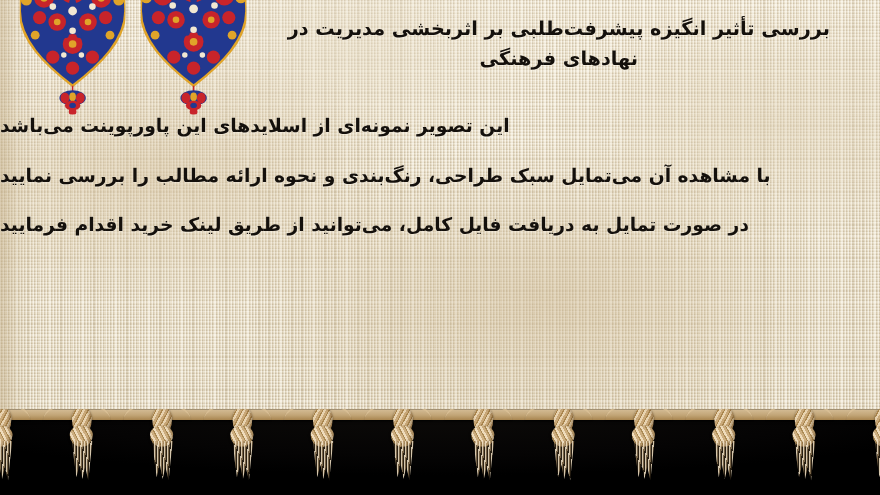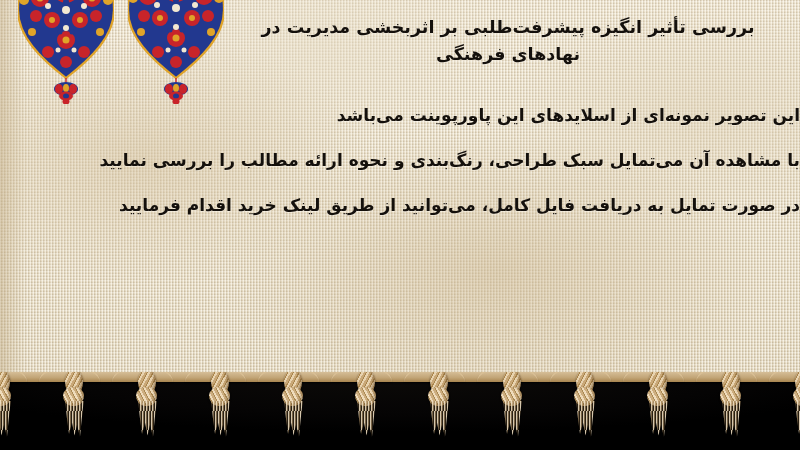--- a/index.html
+++ b/index.html
@@ -96,35 +96,35 @@
     line-height: 1.55;
     color: #14100c;
     letter-spacing: 0.1px;
     text-shadow: 0 1px 0 rgba(255,250,240,0.40);
   }
   .body-block {
     position: absolute;
     right: 0;
     left: 0;
     top: 104px;
-    text-align: right;
+    text-align: left;
     direction: rtl;
   }
   .body-line {
     font-family: "DejaVu Sans", sans-serif;
     font-size: 17px;
     font-weight: 700;
     color: #14100c;
     line-height: 1.35;
     margin: 0 0 22px 0;
     letter-spacing: 0.1px;
     text-shadow: 0 1px 0 rgba(255,250,240,0.40);
     white-space: nowrap;
   }
-  .body-line:last-child { margin-bottom: 0; padding-left: 20px; }
+  .body-line:last-child { margin-bottom: 0; }
 
   
   .bottom-band {
     position: absolute;
     left: 0;
     top: 372px;
     width: 800px;
     height: 78px;
     background:
       radial-gradient(ellipse 500px 60px at 50% 0%, #0d0b09 0%, #050404 70%, #000 100%),

